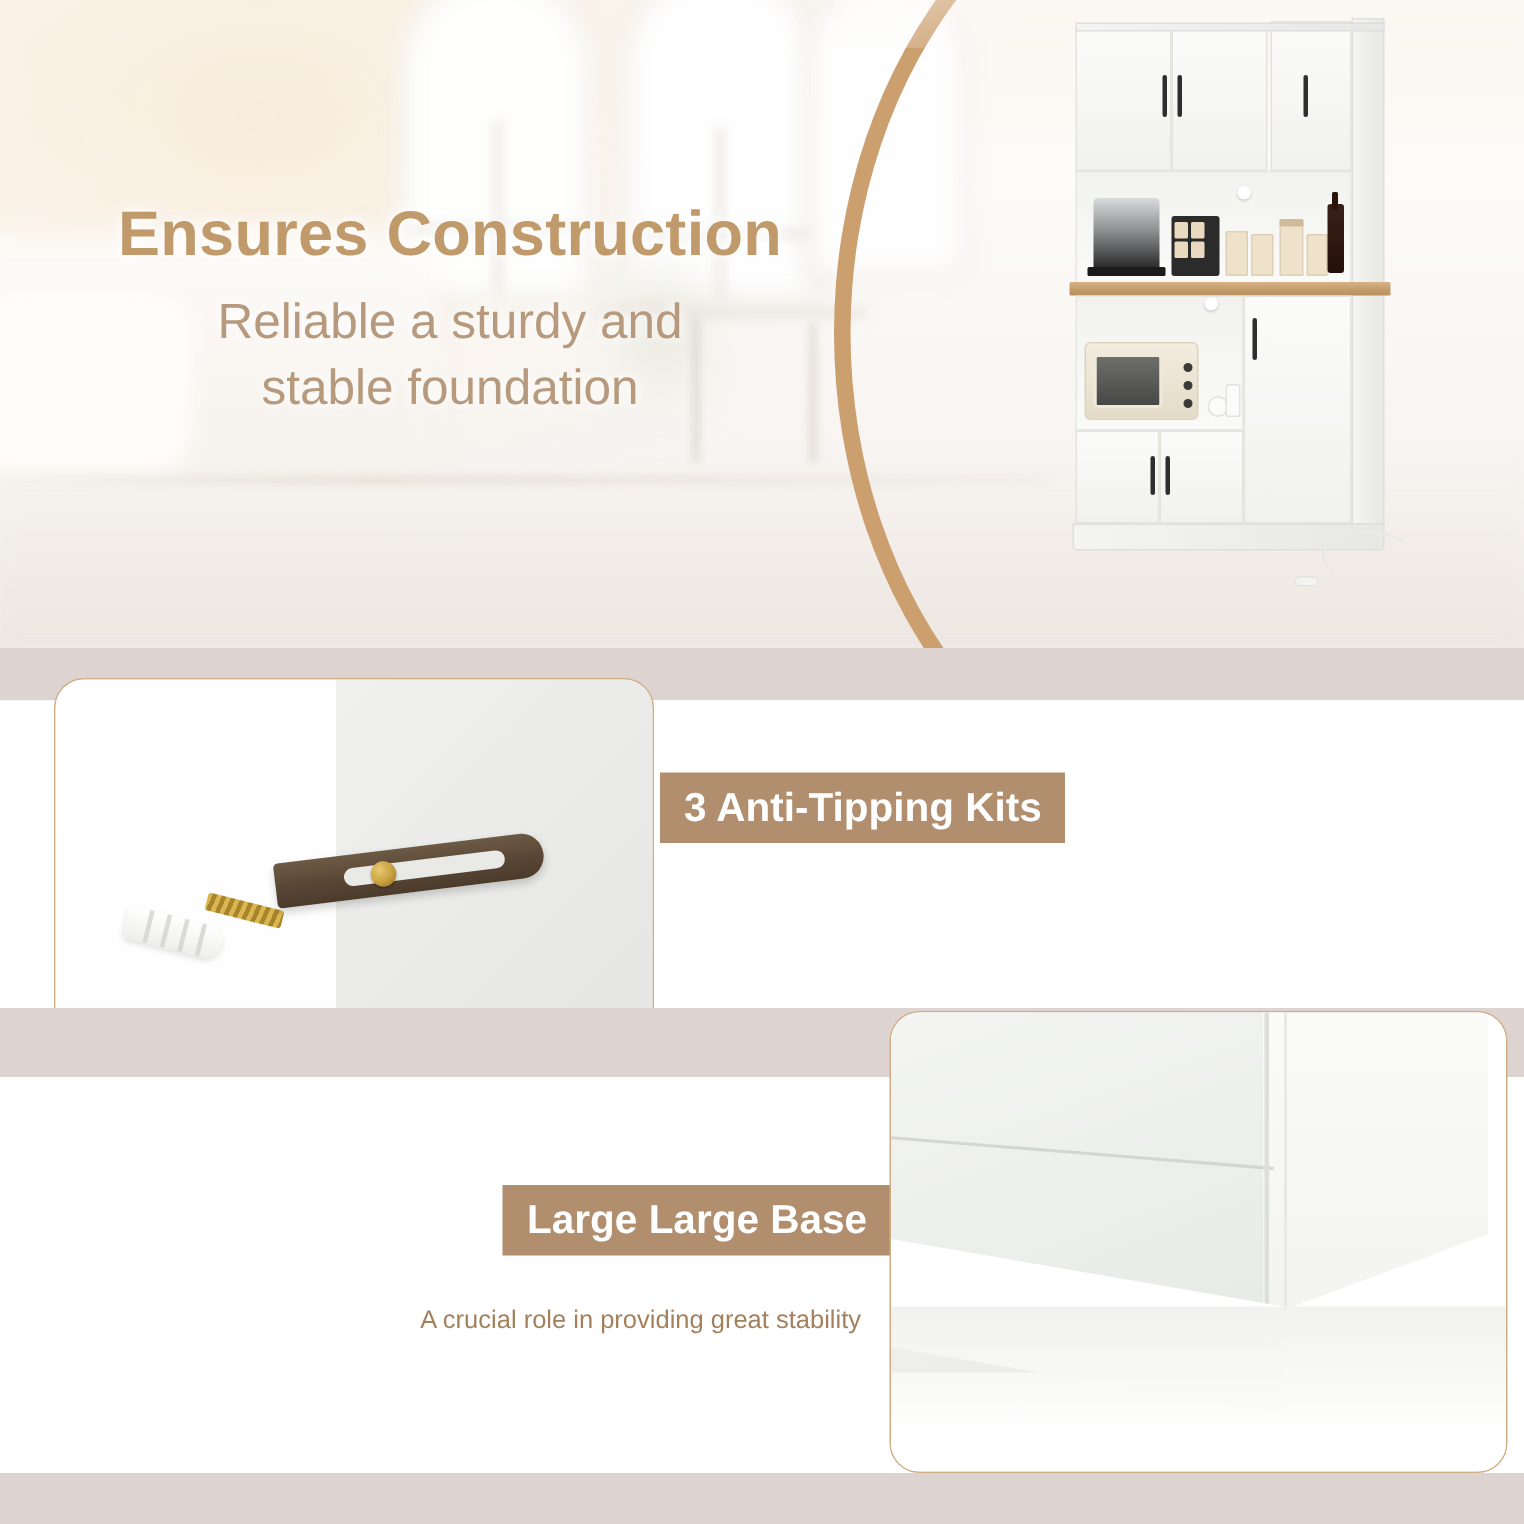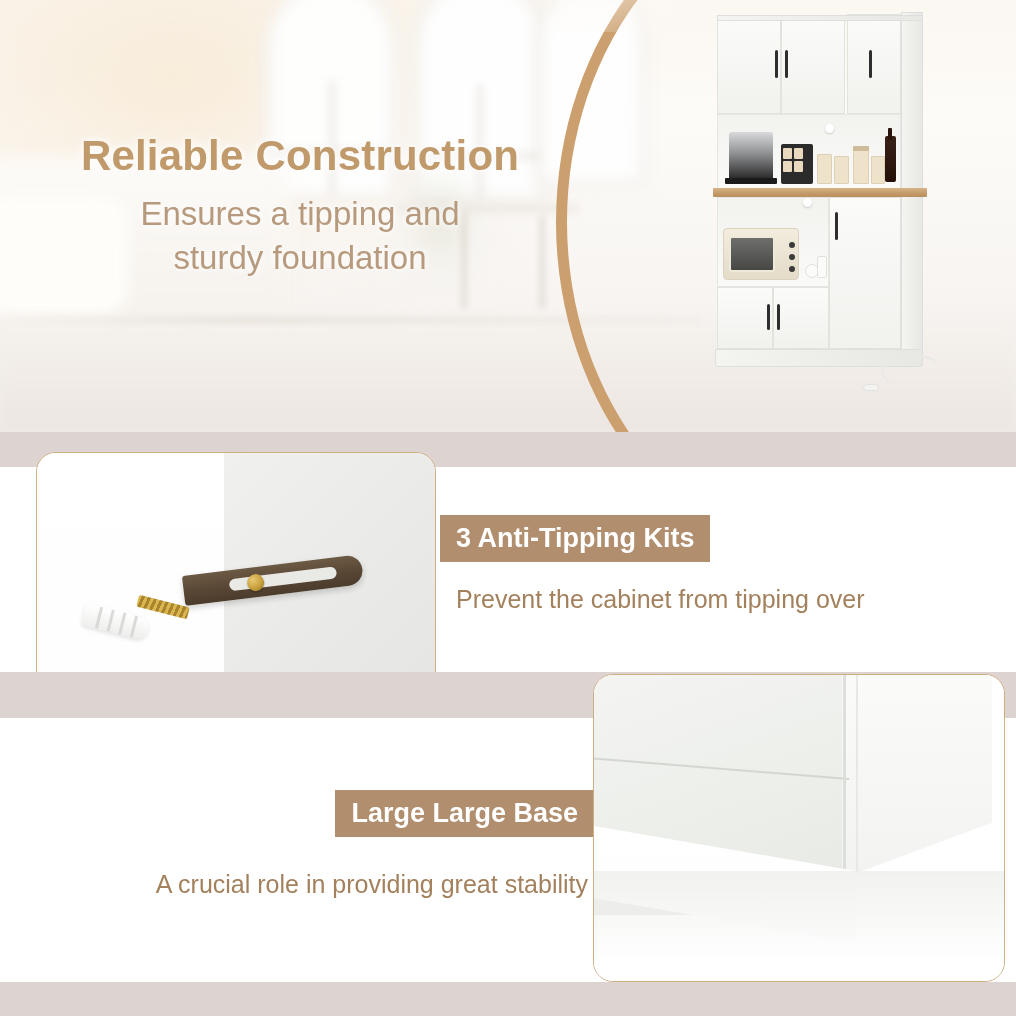--- a/index.html
+++ b/index.html
@@ -221,21 +221,21 @@
     clip-path: polygon(0 0, 268px 46px, 268px 118px, 0 72px);
   }
   .base-shadow{
     position:absolute; left:-6px; top:196px; width:420px; height:90px;
     background:linear-gradient(180deg,rgba(240,240,238,.9) 0%, rgba(255,255,255,0) 100%);
   }
 
   .tb3{ position:absolute; left:0px; top:44px; width:594px; height:166px; background:#ffffff; }
   .tb3-badge{ position:absolute; right:0px; top:28px; }
   .tb3-desc{
-    position:absolute; left:0; right:6px; top:108px; font-size:25px; color:#a4815d;
+    position:absolute; left:0; right:20px; top:108px; font-size:17px; color:#a4815d;
     text-align:right; white-space:nowrap;
   }
 </style>
 </head>
 <body>
 
 <div class="canvas">
 
   <section class="hero">
 
@@ -264,24 +264,24 @@
       <div class="mullion" style="left:398px;top:206px;width:180px;height:5px;"></div>
     </div>
 
     <div class="arc-wrap">
       <div class="arc"></div>
       <div class="arc-fade"></div>
 
     </div>
 
     <div class="hero-text">
-      <div class="hero-title">Reliable Construction</div>
+      <div class="hero-title">Ensures Construction</div>
       <div class="hero-sub">
-        <div>Ensures a tipping and</div>
-        <div>sturdy foundation</div>
+        <div>Reliable a sturdy and</div>
+        <div>stable foundation</div>
       </div>
     </div>
 
     <div class="cab">
 
       <div class="panel" style="left:4px;top:12px;width:64px;height:96px;"></div>
       <div class="panel" style="left:68px;top:12px;width:64px;height:96px;"></div>
       <div class="panel" style="left:134px;top:8px;width:54px;height:100px;"></div>
       <div class="sidepanel" style="left:188px;top:6px;width:22px;height:338px;"></div>
       <div class="sidepanel" style="left:4px;top:9px;width:206px;height:6px;"></div>
@@ -353,21 +353,20 @@
       <div class="screwshaft"></div>
 
       <div class="bracket">
         <div class="bracket-slot"></div>
         <div class="bracket-screw"></div>
       </div>
     </div>
 
     <div class="tb2">
       <div class="badge tb2-badge">3 Anti-Tipping Kits</div>
-      <div class="tb2-desc">Prevent the cabinet from tipping over</div>
     </div>
   </section>
 
   <div class="band band-2"></div>
 
   <section class="sec3">
 
     <div class="tb3">
       <div class="badge tb3-badge">Large Large Base</div>
       <div class="tb3-desc">A crucial role in providing great stability</div>

